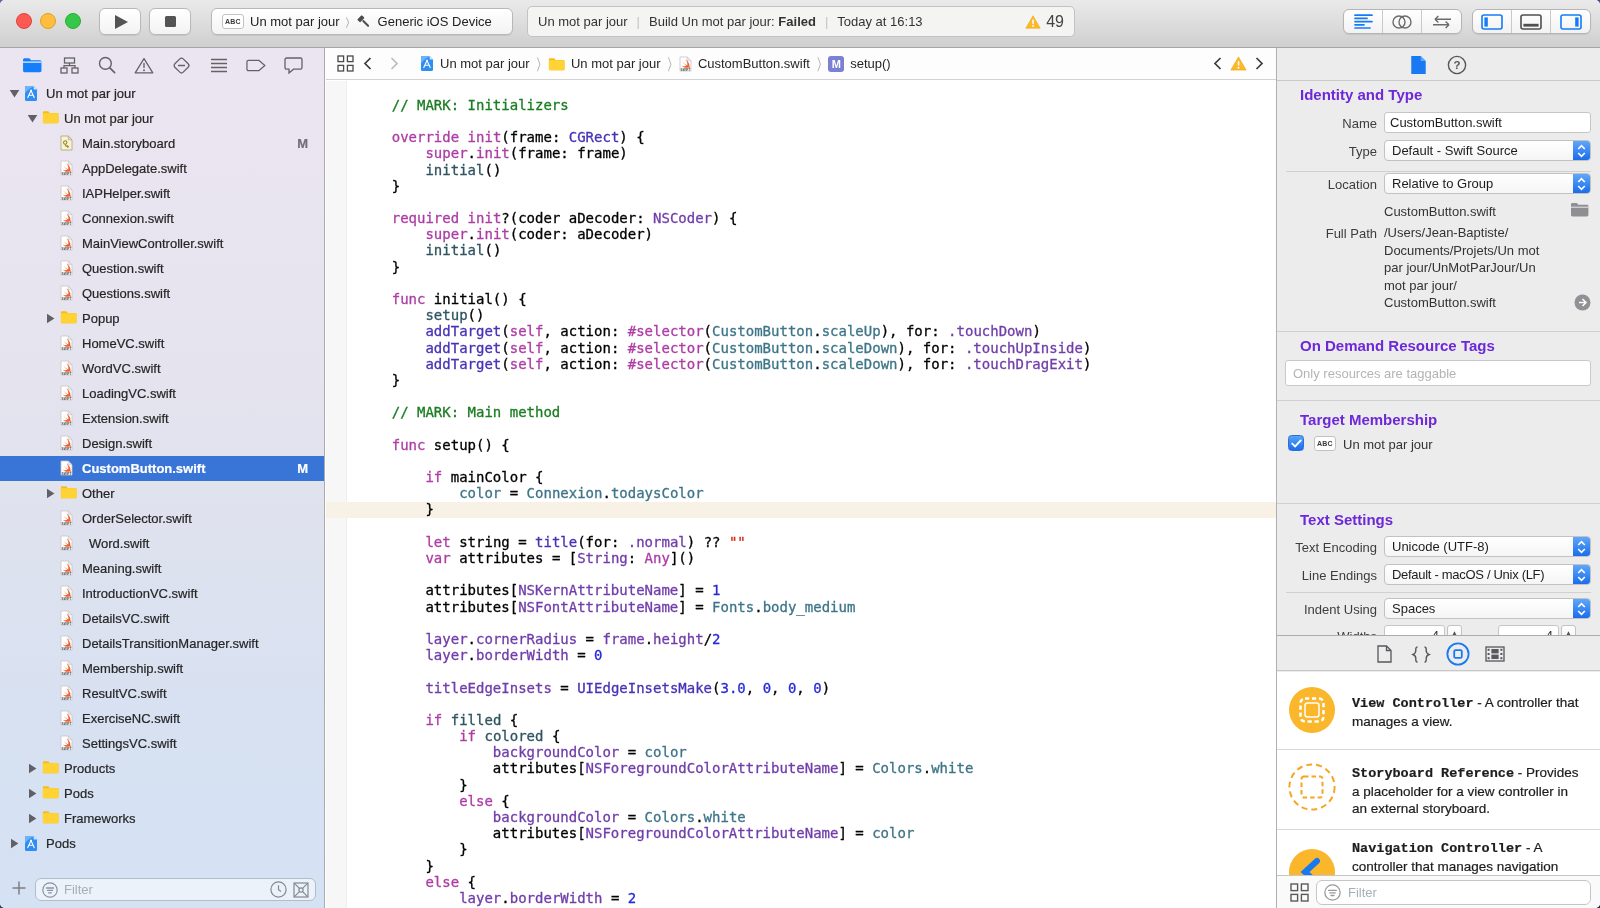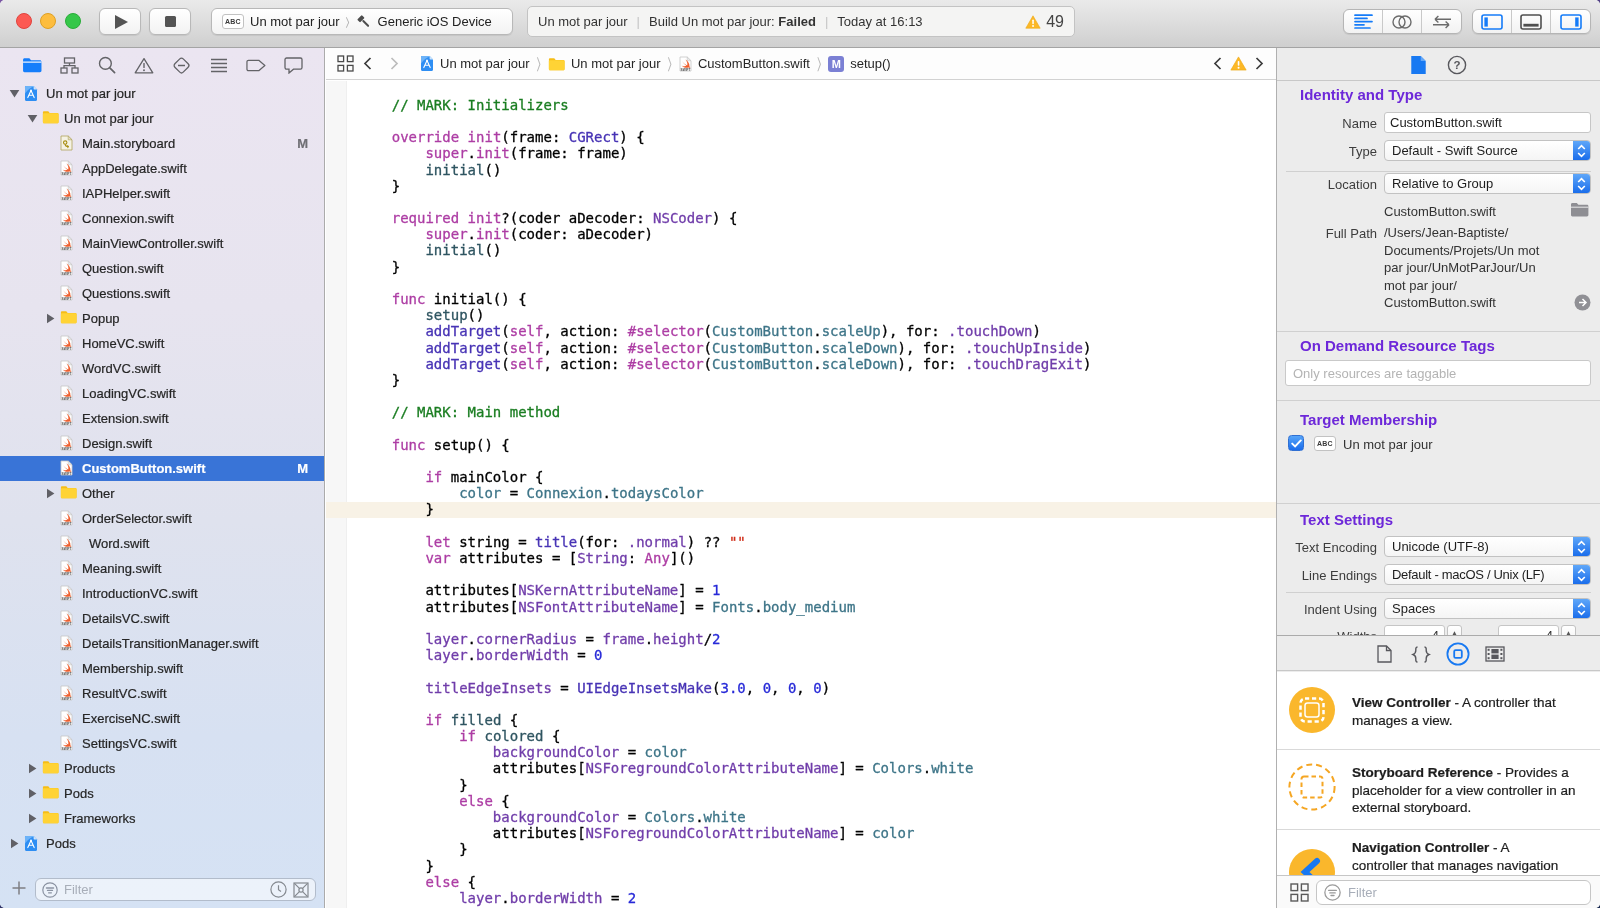--- a/index.html
+++ b/index.html
@@ -103,21 +103,21 @@
   .stepfield .num { width:61px; height:21px; background:#fff; border:1px solid #c6c6c6; border-radius:3px; font-size:13px; text-align:right; padding:2px 5px 0 0; }
   .stepper { width:15px; height:21px; margin-left:2px; background:linear-gradient(#fff,#f0f0f0); border:1px solid #c2c2c2; border-radius:3px; display:flex; flex-direction:column; align-items:center; padding-top:2.5px; color:#555; font-size:6.5px; line-height:7.5px; }
 
   .lib-divider { position:absolute; top:587px; left:0; right:0; height:1px; background:#ababab; }
   .lib-tabs { position:absolute; top:588px; left:0; right:0; height:35px; border-bottom:1px solid #c8c8c8; }
   .lib-tab { position:absolute; top:6px; width:24px; height:24px; display:flex; align-items:center; justify-content:center; }
   .lib-list { position:absolute; top:624px; left:0; right:0; bottom:33px; background:#fff; overflow:hidden; }
   .lib-item { position:absolute; left:0; right:0; }
   .lib-icon { position:absolute; left:11px; width:48px; height:48px; }
   .lib-text { position:absolute; left:75px; font-size:13.5px; color:#1d1d1d; line-height:17.5px; -webkit-text-stroke:0.2px; }
-  .lib-text b { font-weight:bold; }
+  .lib-text b { font-weight:bold;font-family:Liberation Mono, monospace; }
   .lib-sep { position:absolute; left:0; right:0; height:1px; background:#d9d9d9; }
   .lib-filter { position:absolute; bottom:0; left:0; right:0; height:33px; background:#fafafa; border-top:1px solid #c6c6c6; }
   .lf-grid { position:absolute; left:13px; top:7px; }
   .lf-field { position:absolute; left:39px; right:9px; top:4px; height:25px; background:#fff; border:1px solid #c6c6c6; border-radius:6px; display:flex; align-items:center; padding:0 7px; gap:7px; }
 </style>
 </head>
 <body>
 
 <div class="window">
 

